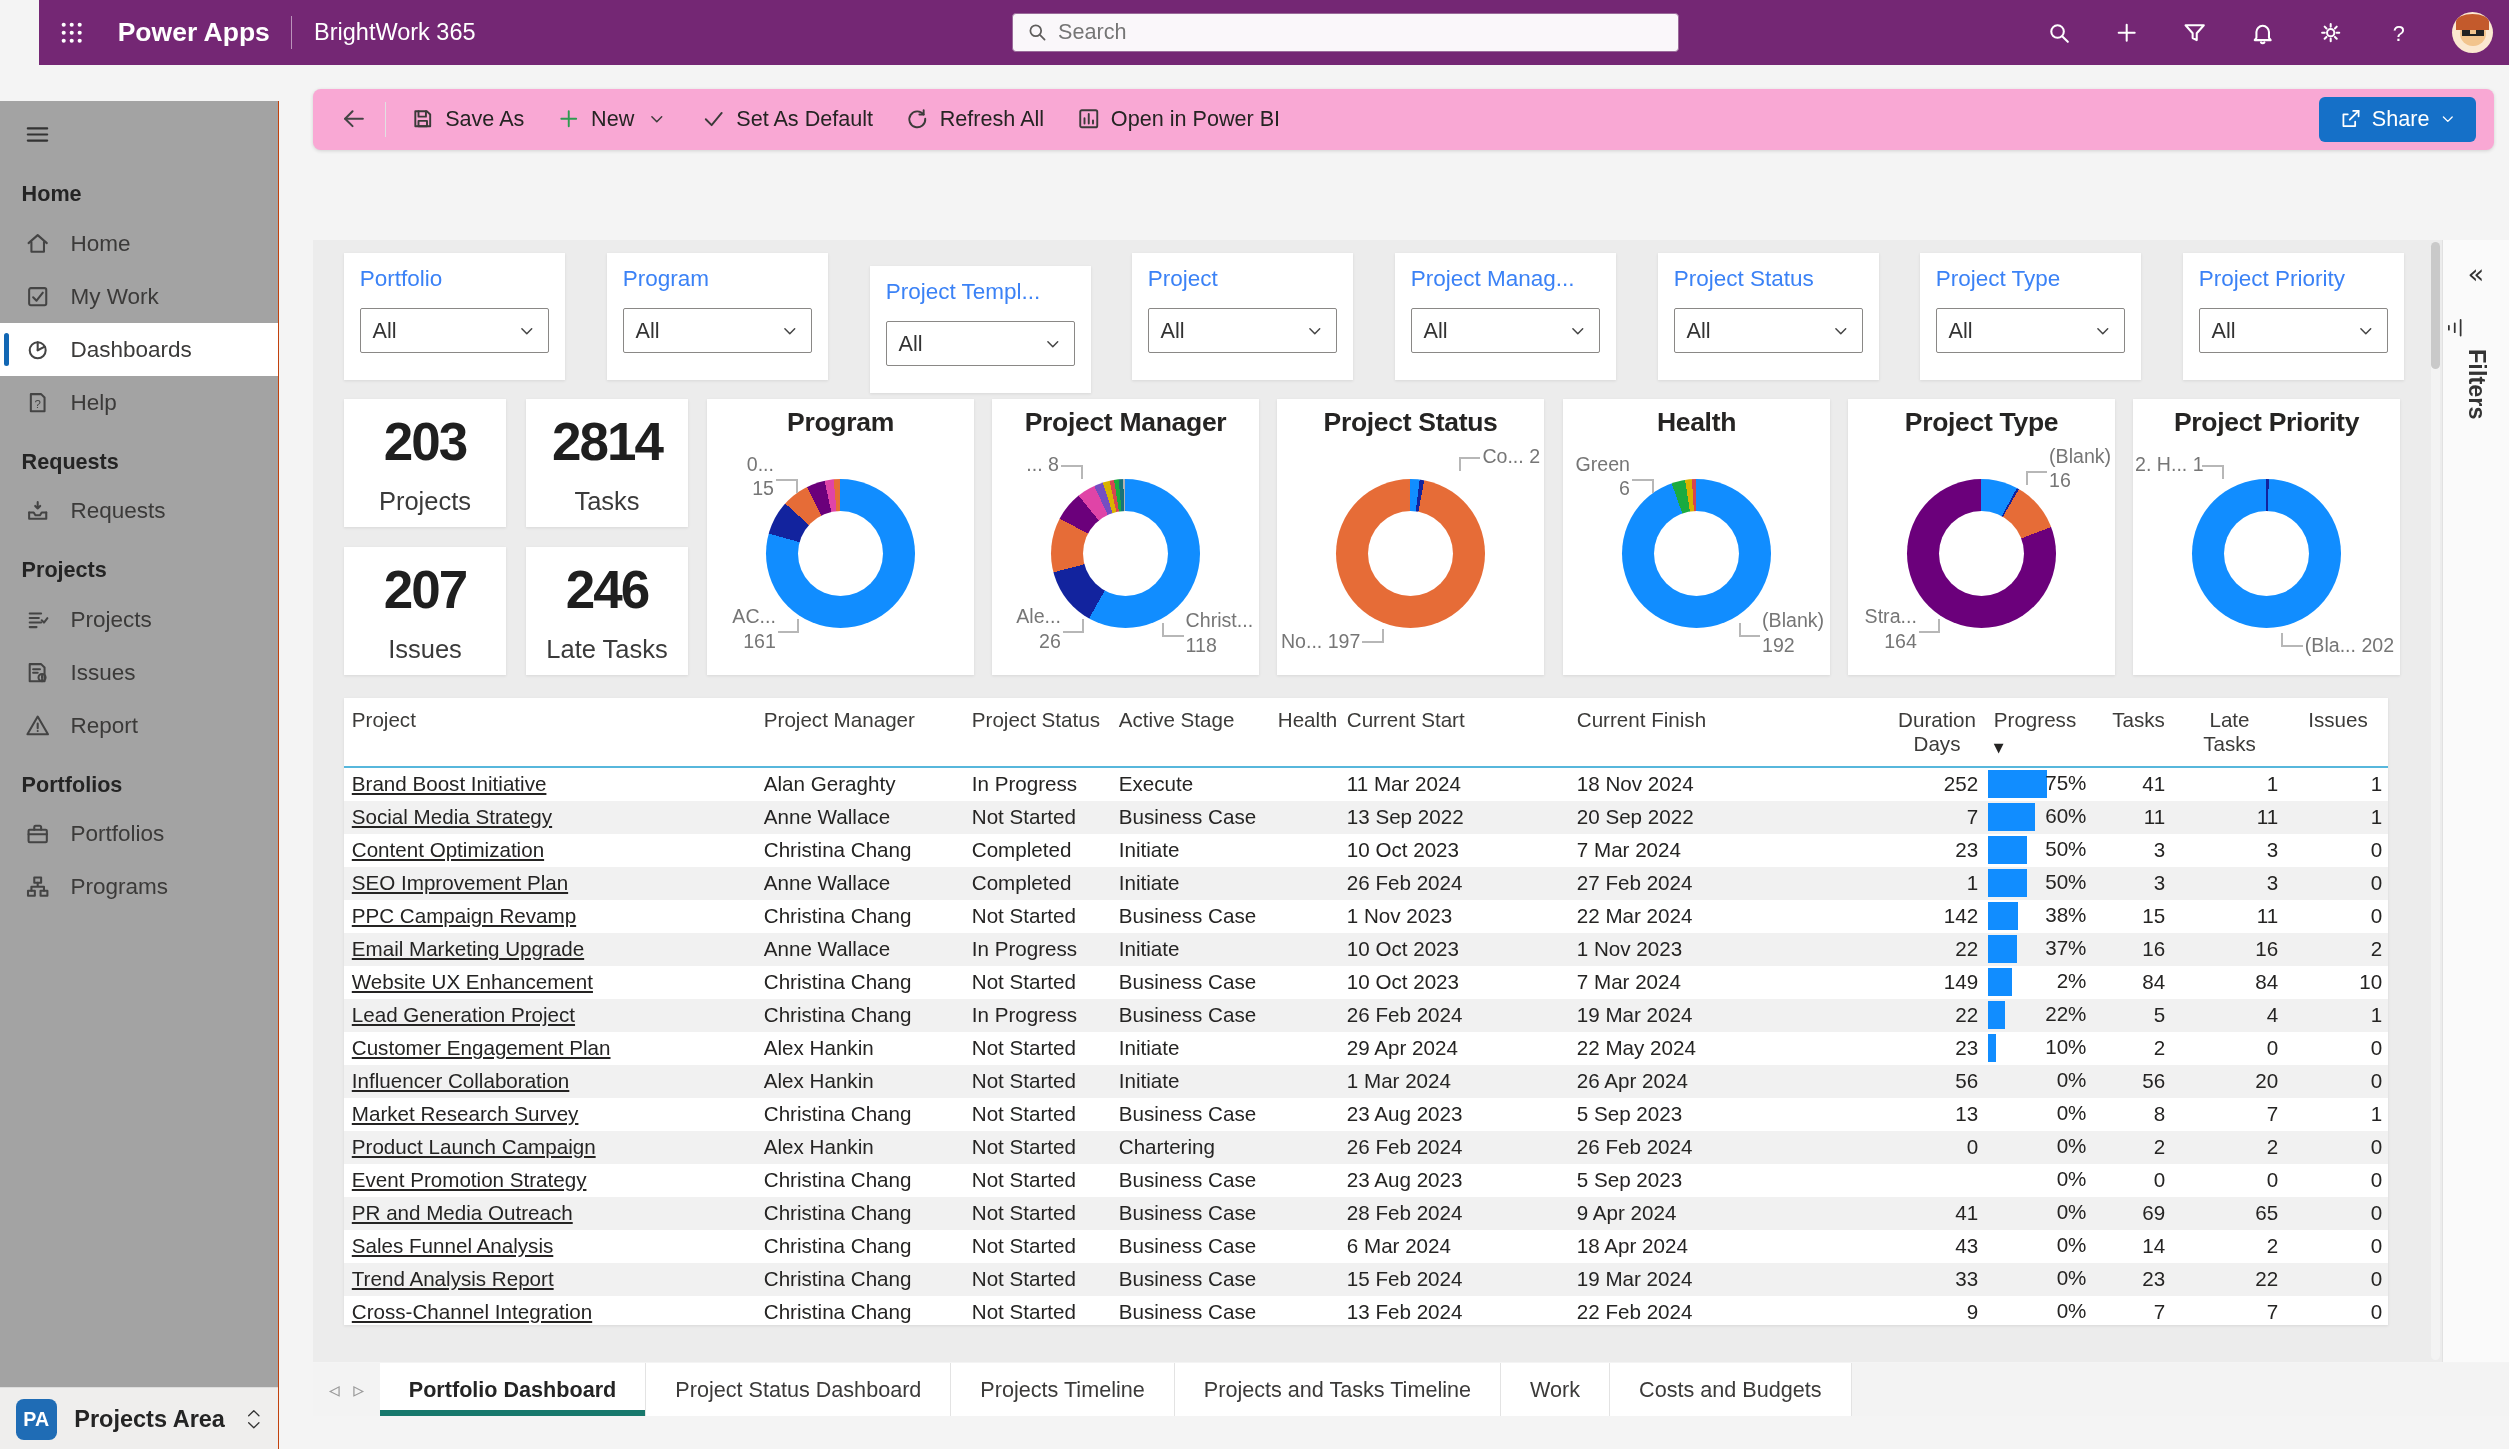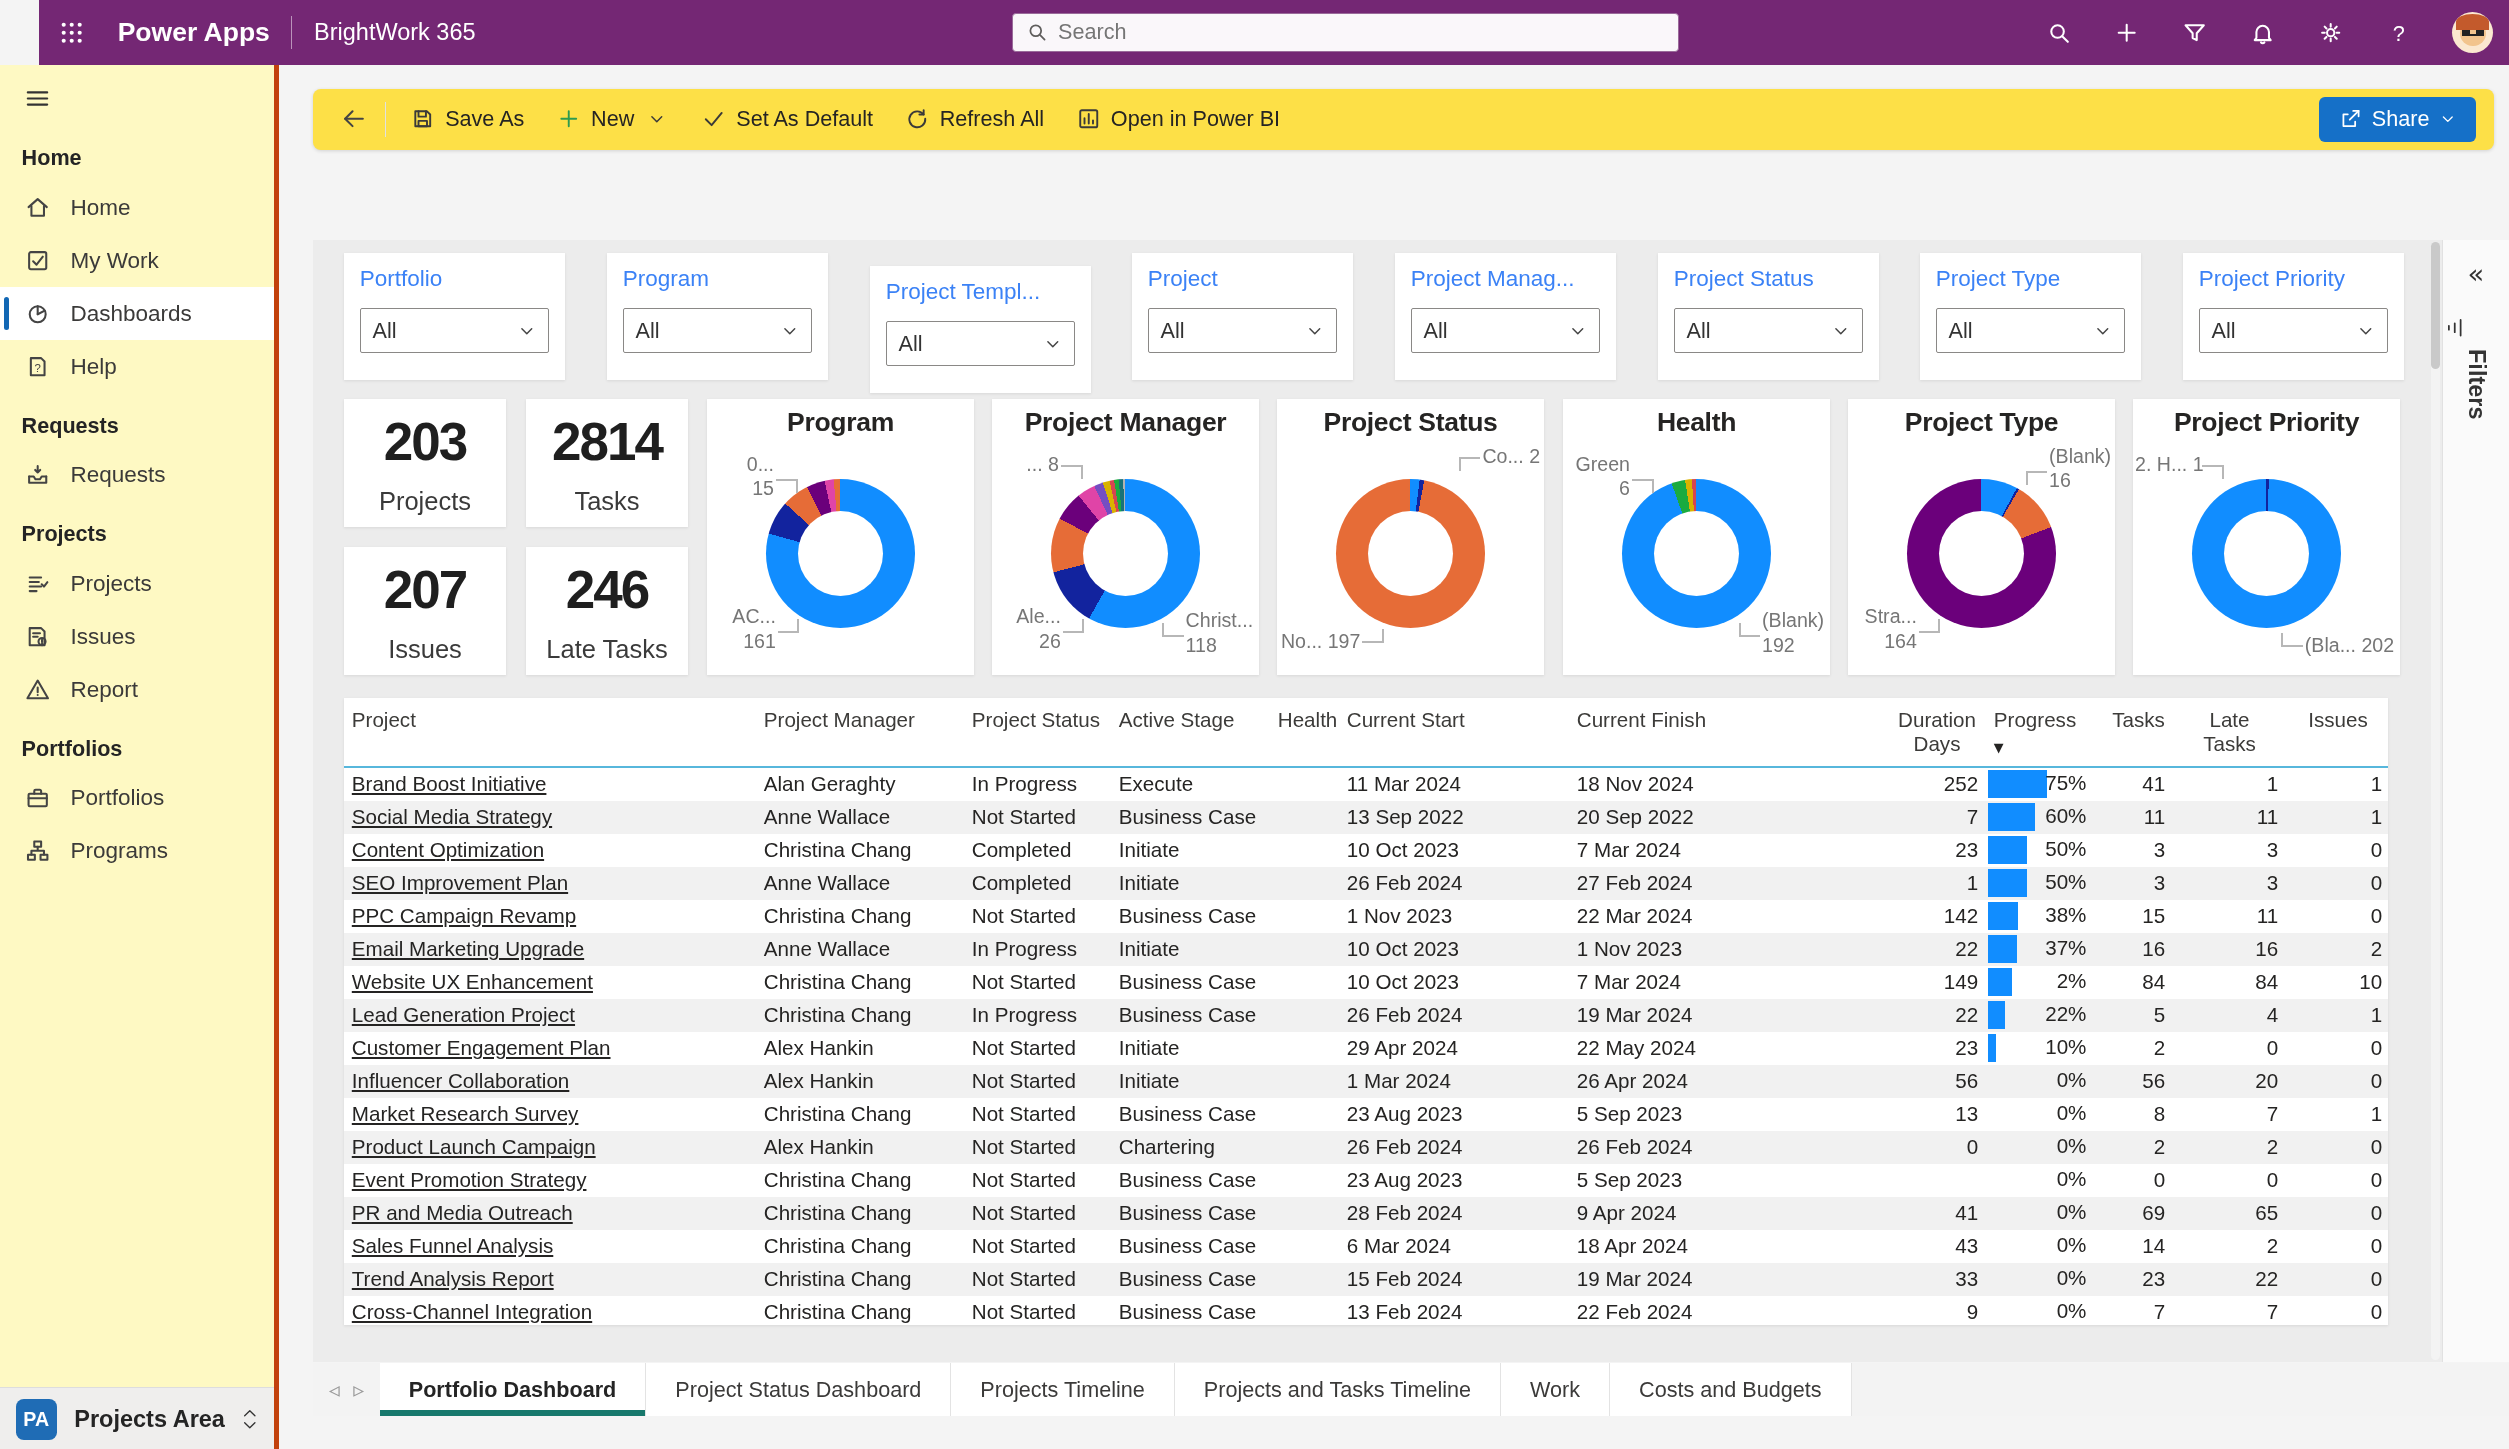--- a/index.html
+++ b/index.html
@@ -22,36 +22,36 @@
   #hdr-right { position:absolute; right:15.7px; top:0; height:65px; display:flex; align-items:center; gap:39px; }
   .hdr-ic { width:29px; height:29px; color:#fff; cursor:pointer; }
   #avatar { width:41px; height:41px; border-radius:50%; background:#fbe8d0; position:relative; overflow:hidden; cursor:pointer; }
   #avatar .hair { position:absolute; left:3.9px; top:2px; width:33px; height:15.7px; background:#c35a2c; border-radius:50% 50% 0 0; }
   #avatar .face { position:absolute; left:7.8px; top:8.8px; width:25.5px; height:25.5px; background:#f2c48d; border-radius:50%; }
   #avatar .glasses { position:absolute; left:9.8px; top:17.6px; width:21.6px; height:6.9px;
     border-left:8.8px solid #222; border-right:8.8px solid #222; border-bottom:2px solid #222; }
 
   
   #shell { display:flex; height:1385px; }
-  #sidebar { width:279px; background:#fef9c3; display:flex; flex-direction:column; position:relative; border-right:5px solid #c2410c; }
+  #sidebar { width:279px; background:#a3a3a3; display:flex; flex-direction:column; position:relative; border-right:1px solid #c2410c;margin-top:36px; }
   #hamburger { width:59px; height:55px; display:flex; align-items:center; justify-content:center; color:#333; margin:5.9px 0 0 7.8px; cursor:pointer; }
   .nav-section-label { font-size:21.6px; font-weight:bold; color:#242424; padding:19.6px 0 9.8px 21.6px; }
   .nav-item { display:flex; align-items:center; height:53px; padding-left:23.5px; font-size:22.5px; color:#3b3a39; cursor:pointer; position:relative; }
   .nav-item .ic { width:27.4px; height:27.4px; margin-right:19.6px; color:#444; }
   .nav-item.sel { background:#fff; }
   .nav-item.sel::before { content:""; position:absolute; left:3.9px; top:9.8px; bottom:9.8px; width:4.9px; background:#1267B4; border-radius:2.9px; }
   #persona { position:absolute; left:0; right:0; bottom:0; height:63px; border-top:1px solid #ddd; display:flex; align-items:center; padding:0 15.7px; background:#efeeed; cursor:pointer; }
   #persona-badge { width:41px; height:41px; border-radius:7.8px; background:#1F6CB5; color:#fff; font-size:19.6px; font-weight:bold; display:flex; align-items:center; justify-content:center; }
   #persona-label { font-size:23.5px; font-weight:bold; color:#242424; margin-left:17.6px; flex:1; }
   #persona-chevs { display:flex; flex-direction:column; color:#333; }
   #persona-chevs .ic { width:17.6px; height:11.8px; }
 
   
   #main { position:relative; flex:1; background:#f4f4f4; }
-  #toolbar { position:absolute; left:34px; top:23.5px; width:2181px; height:61px; background:#fde047; border-radius:7.8px;
+  #toolbar { position:absolute; left:34px; top:23.5px; width:2181px; height:61px; background:#f9a8d4; border-radius:7.8px;
     box-shadow:0 1px 3.9px rgba(0,0,0,.14); display:flex; align-items:center; padding:0 17.6px; }
   .tb-btn { display:flex; align-items:center; gap:9.8px; font-size:21.6px; color:#252423; padding:0 15.7px; height:43px; cursor:pointer; border-radius:3.9px; }
   .tb-btn .ic { width:25.5px; height:25.5px; color:#3b3a39; }
   .tb-btn .plus-green { color:#2E9B50; }
   #tb-back { padding:0 9.8px; }
   #tb-divider { width:1px; height:35px; background:#e1e1e1; margin:0 7.8px; }
   .chev-sm { width:17.6px; height:17.6px; color:#555; }
   #share-btn { margin-left:auto; display:flex; align-items:center; gap:9.8px; background:#1570C8; color:#fff;
     font-size:21.6px; height:45px; padding:0 19.6px; border-radius:5.9px; cursor:pointer; }
   #share-btn .ic { width:23.5px; height:23.5px; color:#fff; }

